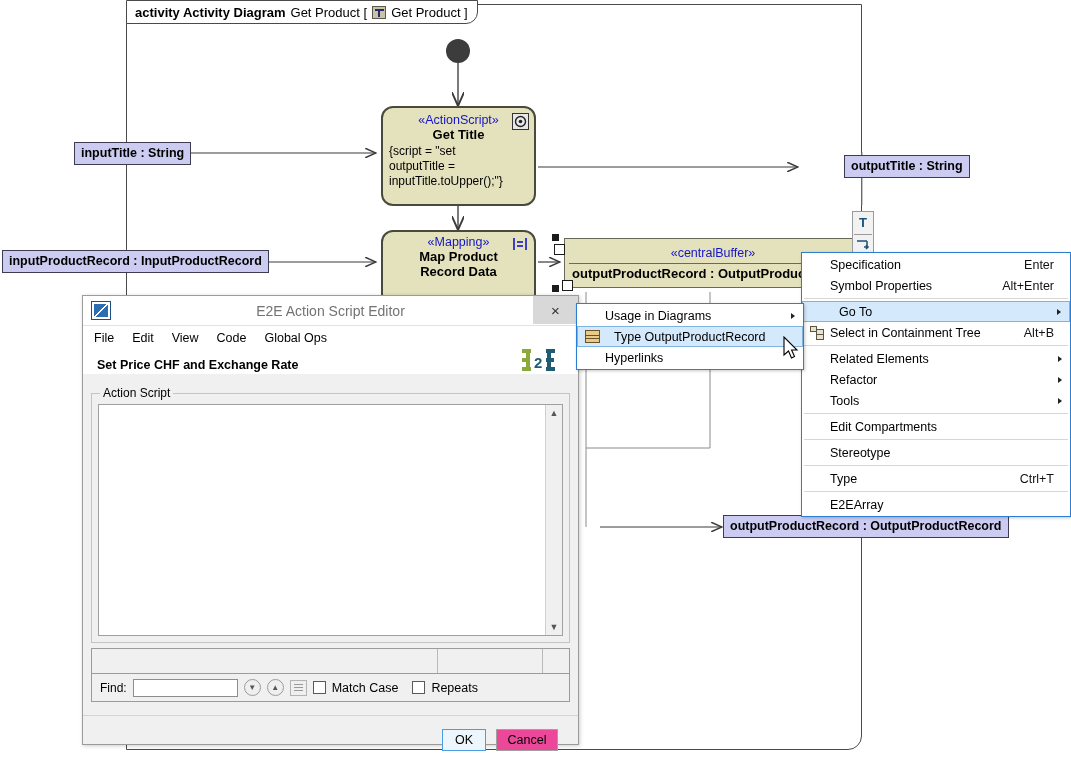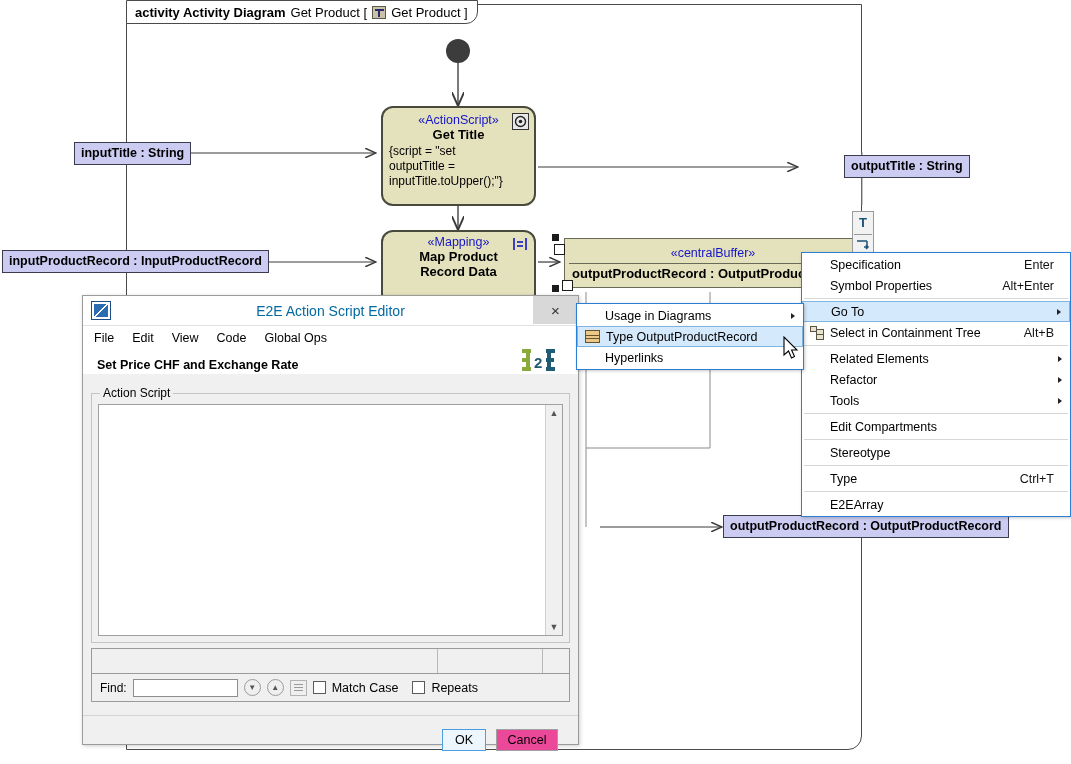--- a/index.html
+++ b/index.html
@@ -92,21 +92,21 @@
   }
   .menu-item{
     height:21px;display:flex;align-items:center;position:relative;
     padding:0 6px 0 0;white-space:nowrap;
   }
   .menu-item .ico{width:28px;min-width:28px;height:20px;display:flex;align-items:center;justify-content:center;}
   .menu-item .lbl{flex:1;padding-right:18px;}
   .menu-item .acc{color:#111;padding-right:10px;}
   .menu-item .arrow{position:absolute;right:8px;top:50%;transform:translateY(-50%);
     width:0;height:0;border-left:4px solid #222;border-top:3.5px solid transparent;border-bottom:3.5px solid transparent;}
-  .menu-item.sel{background:#d4e9fb;border:1px solid #7fb4e0;height:21px;box-sizing:border-box;}
+  .menu-item.sel{background:#d4e9fb;border:1px solid #7fb4e0;height:21px;box-sizing:border-box;gap:8px;}
   .menu-sep{height:1px;background:#d6d6d6;margin:2px 2px;}
 
   
   .icon-tree{width:13px;height:13px;position:relative;display:inline-block;}
   .icon-tree i{position:absolute;background:#e8e2cf;border:1px solid #5a5540;display:block;}
   .icon-db{width:15px;height:13px;position:relative;display:inline-block;
     background:#e8c98a;border:1px solid #6b5226;box-sizing:border-box;}
   .icon-db:before{content:"";position:absolute;left:0;top:4px;width:13px;height:1px;background:#6b5226;}
   .icon-db:after{content:"";position:absolute;left:0;top:7px;width:13px;height:1px;background:#6b5226;}
 
@@ -121,21 +121,21 @@
     border-bottom:1px solid #e2e2e2;
   }
   .dlg-title .appicon{
     width:18px;height:17px;margin-left:8px;border:1px solid #1d4f86;background:#fff;position:relative;
   }
   .dlg-title .appicon:before{
     content:"";position:absolute;left:2px;top:2px;right:2px;bottom:2px;
     background:linear-gradient(135deg,#2c6cb0 45%,transparent 46%,transparent 54%,#2c6cb0 55%);
   }
   .dlg-title .ttl{
-    position:absolute;left:0;right:0;text-align:center;font-size:14px;color:#0369a1;
+    position:absolute;left:0;right:0;text-align:center;font-size:14px;color:#737373;
   }
   .dlg-title .closebtn{
     position:absolute;right:0;top:0;width:45px;height:28px;background:#d8d8d8;
     display:flex;align-items:center;justify-content:center;color:#333;font-size:15px;
   }
   .dlg-menubar{height:24px;background:#fff;display:flex;align-items:center;padding-left:11px;gap:18px;font-size:12.5px;}
   .dlg-subtitle{background:#fff;padding:8px 0 10px 14px;font-weight:bold;font-size:12.5px;position:relative;height:24px;box-sizing:border-box;}
   .e2e-logo{position:absolute;right:22px;top:-4px;width:34px;height:30px;}
   .dlg-body{position:absolute;left:0;right:0;top:93px;bottom:0;background:#f0f0f0;}
   .group{

